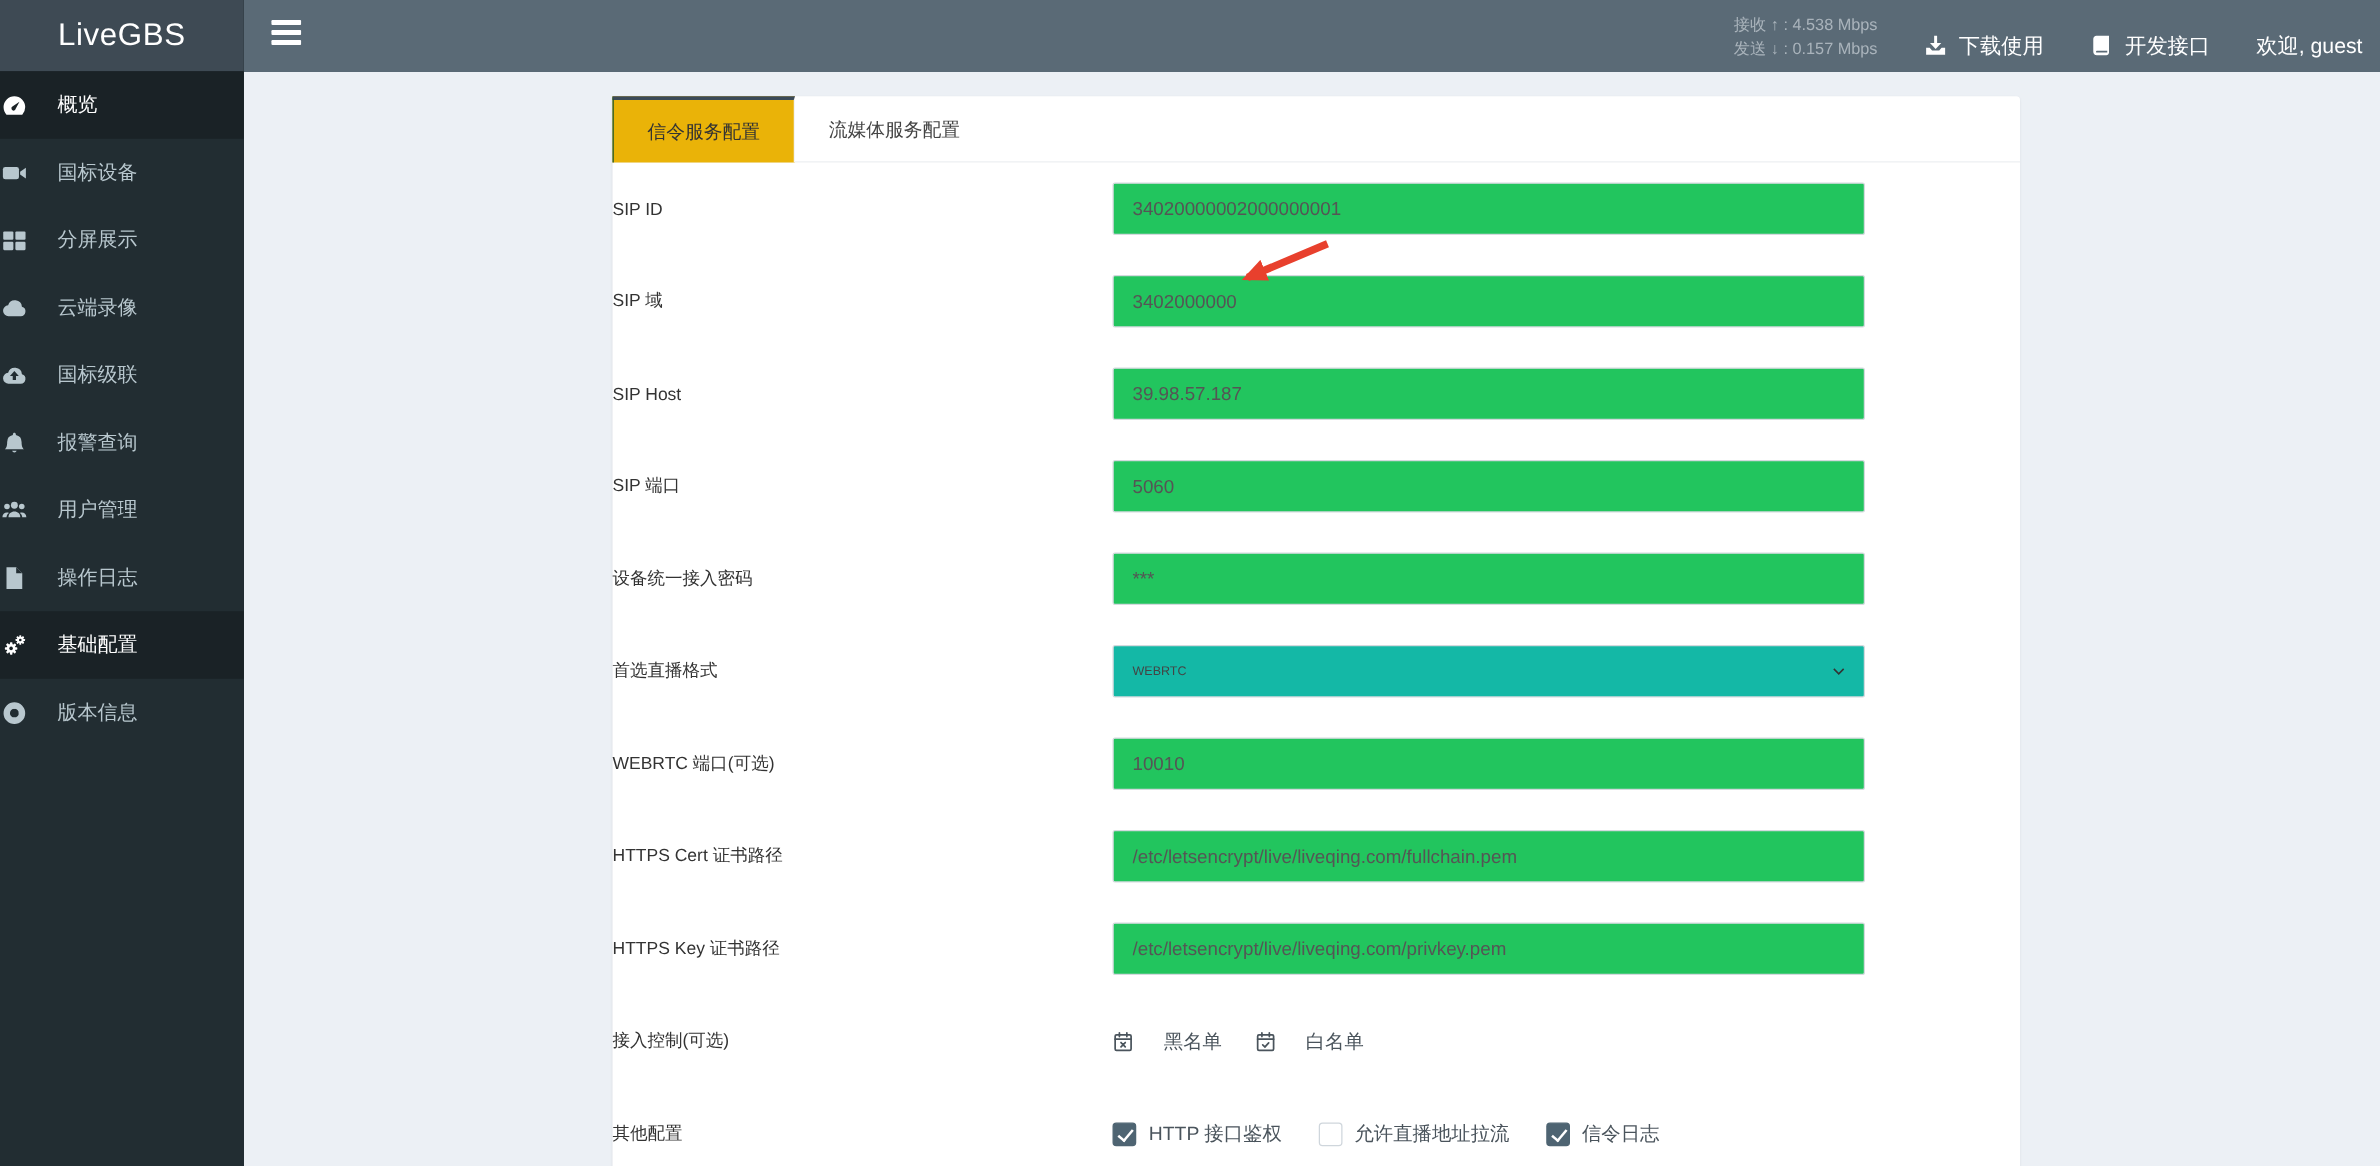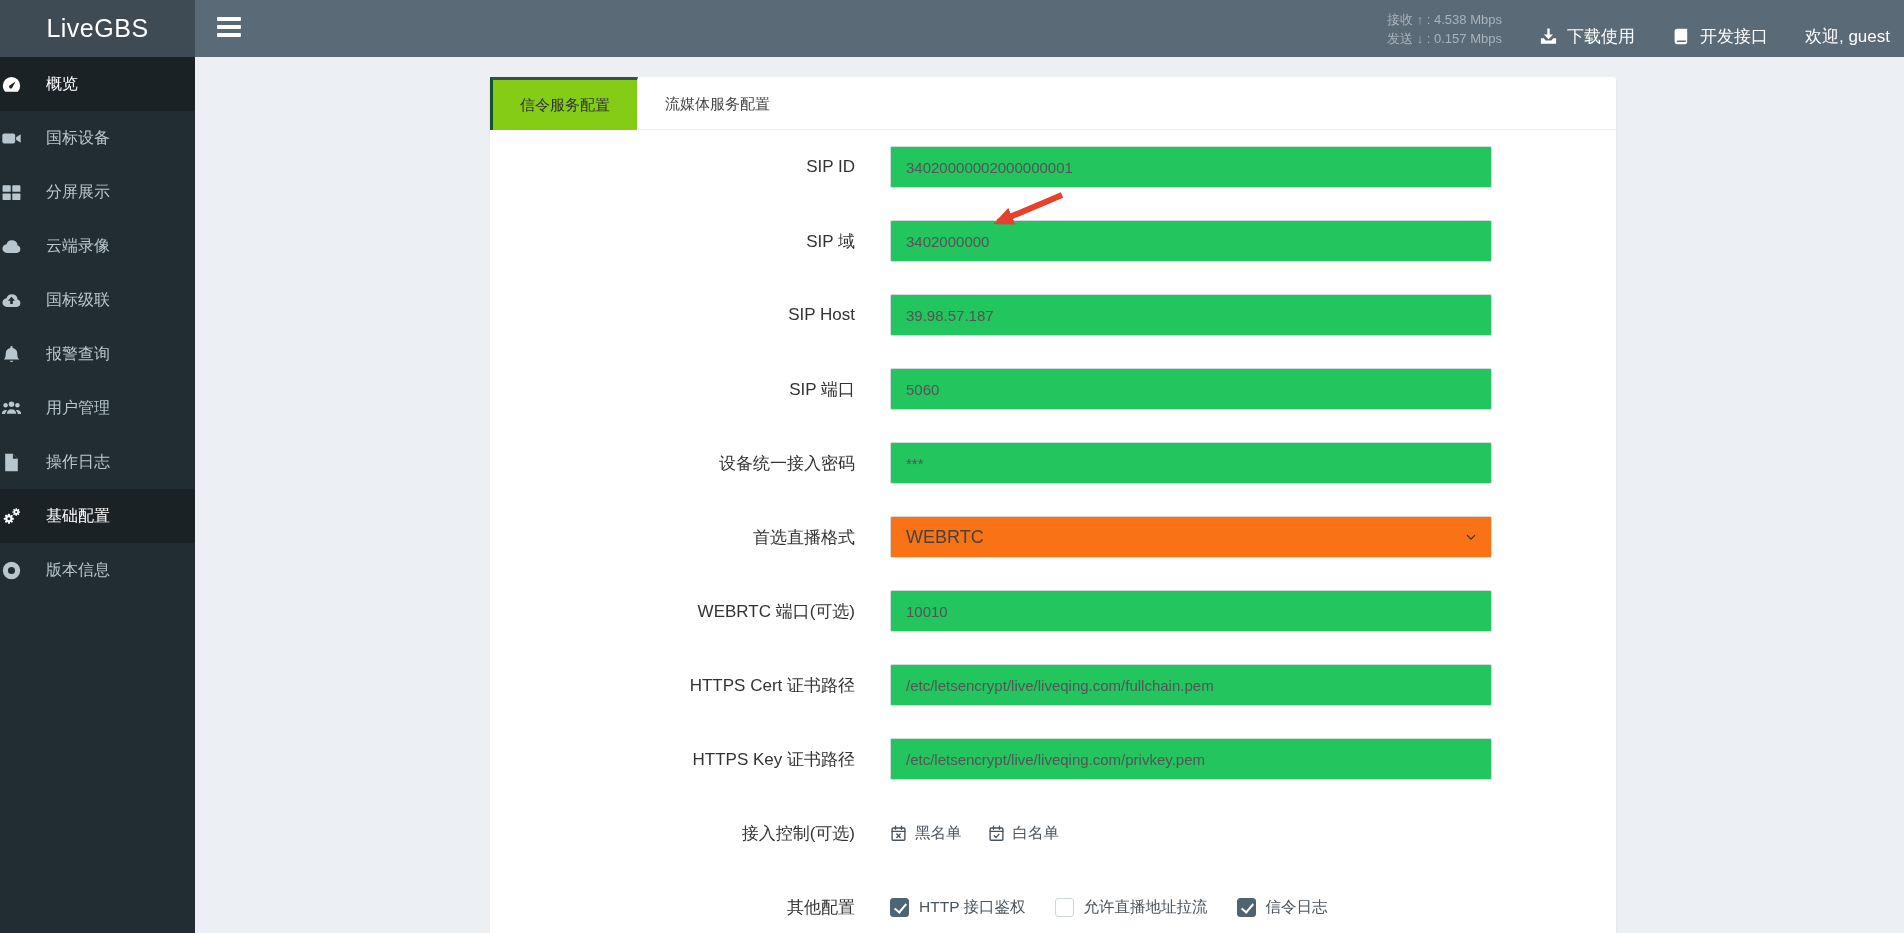--- a/index.html
+++ b/index.html
@@ -39,35 +39,35 @@
   .welcome{ font-size:17px; cursor:pointer; }
 
   
   .main{ position:absolute; left:195px; top:57px; right:0; bottom:0;
     background:var(--page-bg); overflow:hidden; }
   .card{ position:absolute; left:295px; top:20px; width:1126px; height:1000px;
     background:#fff; border-radius:3px; box-shadow:0 1px 2px rgba(0,0,0,.08); }
   .tabs{ display:flex; border-bottom:1px solid #edeff2; height:53px; }
   .tab{ padding:0 27px; display:flex; align-items:center; font-size:15px; color:#444;
     border-top:3px solid transparent; cursor:pointer; }
-  .tab.active{ border-top-color:var(--accent); background:#84cc16; color:#333;
-    border-left:3px solid #14532d; border-right:1px solid #f4f4f4; margin-bottom:-1px; }
+  .tab.active{ border-top-color:var(--accent); background:#eab308; color:#333;
+    border-left:1px solid #14532d; border-right:1px solid #f4f4f4; margin-bottom:-1px; }
 
   .form{ padding-top:16px; }
   .frow{ display:flex; align-items:center; height:42px; margin-bottom:32px; }
-  .flabel{ width:365px; flex:none; text-align:right; font-size:17px; color:#333; }
+  .flabel{ width:365px; flex:none; text-align:left; font-size:14px; color:#333; }
   .ffield{ margin-left:35px; width:602px; position:relative; display:flex; align-items:center; }
   input.txt{ width:602px; height:42px; border:1px solid var(--input-border); border-radius:2px;
     padding:0 15px; font-size:15px; color:#555; outline:none; background:#22c55e; }
   .select{ width:602px; height:42px; border:1px solid var(--input-border); border-radius:2px;
     display:flex; align-items:center; justify-content:space-between;
-    padding:0 13px 0 15px; font-size:18px; color:#444; cursor:pointer; background:#f97316; }
+    padding:0 13px 0 15px; font-size:10px; color:#444; cursor:pointer; background:#14b8a6; }
   .select svg{ width:14px; height:14px; stroke:#333; fill:none; stroke-width:1.4; }
 
-  .icon-btn{ display:flex; align-items:center; gap:8px; color:var(--link);
+  .icon-btn{ display:flex; align-items:center; gap:24px; color:var(--link);
     font-size:15.5px; cursor:pointer; margin-right:26px; }
   .icon-btn svg{ width:17px; height:17px; stroke:var(--link); fill:none; stroke-width:1.4; }
 
   .chk-item{ display:flex; align-items:center; gap:10px; color:var(--link);
     font-size:15.5px; margin-right:29px; cursor:pointer; }
   .checkbox{ width:19px; height:19px; border-radius:3px; border:1px solid #cfd6dc;
     background:#fff; position:relative; flex:none; }
   .checkbox.checked{ background:var(--chk); border-color:var(--chk); }
   .checkbox.checked::after{ content:""; position:absolute; left:6px; top:2.5px;
     width:5px; height:10px; border:solid #fff; border-width:0 2px 2px 0; transform:rotate(40deg); }

